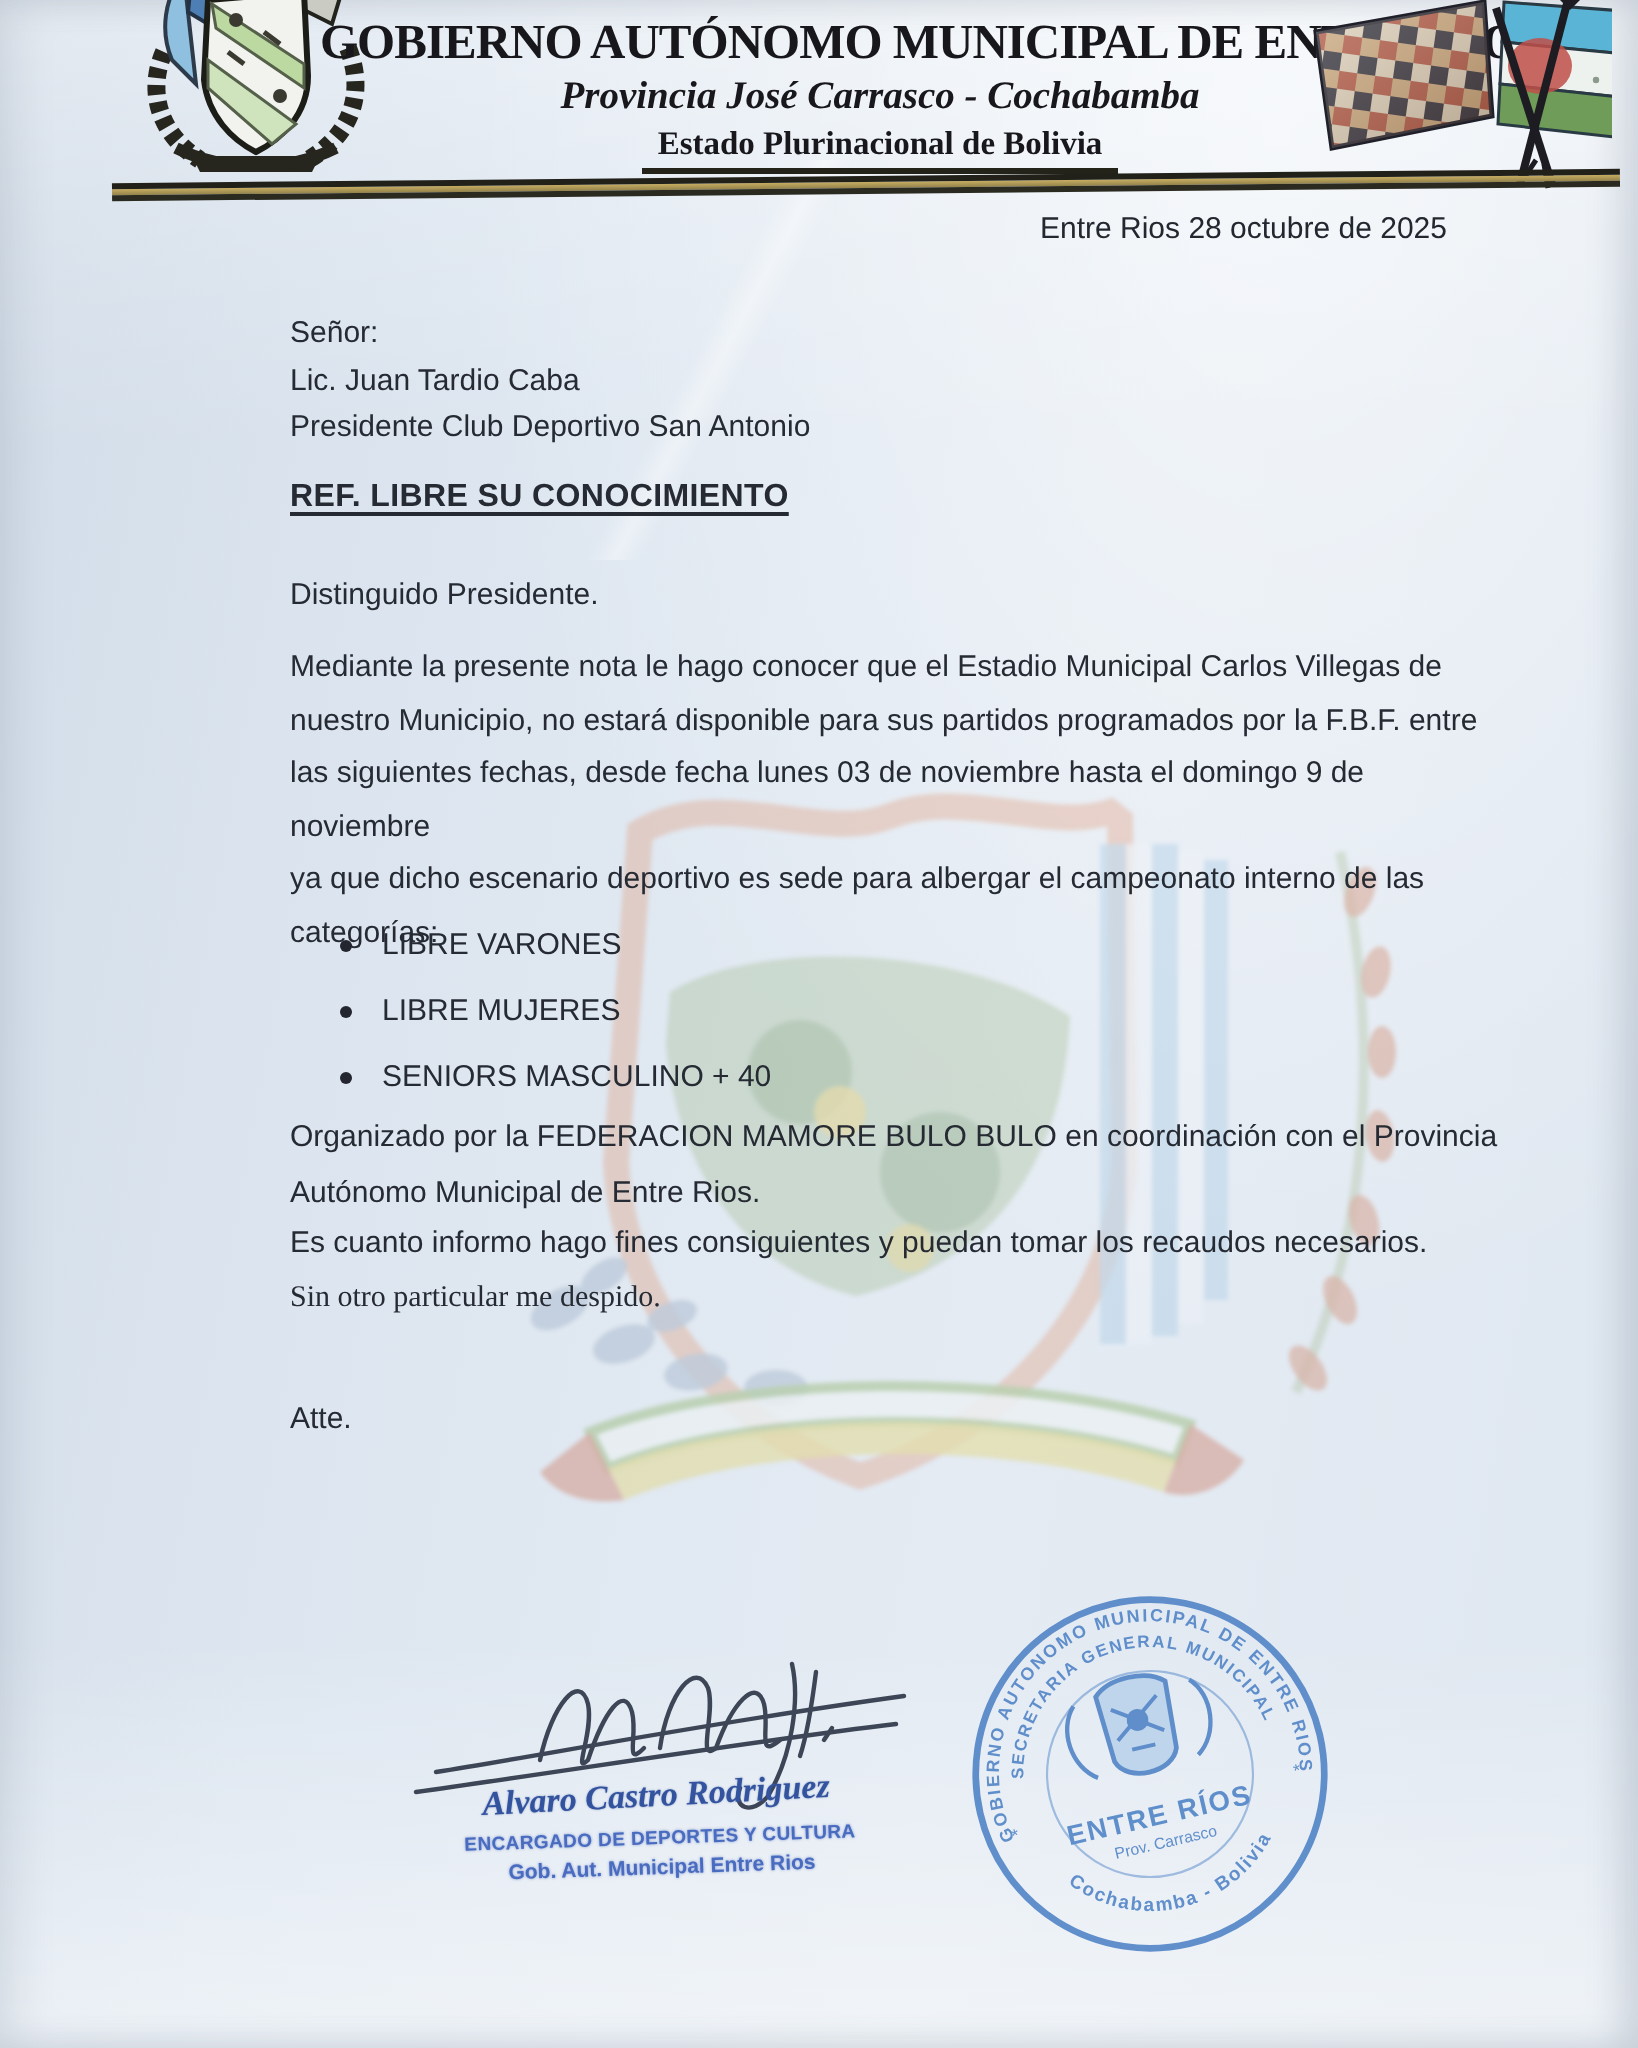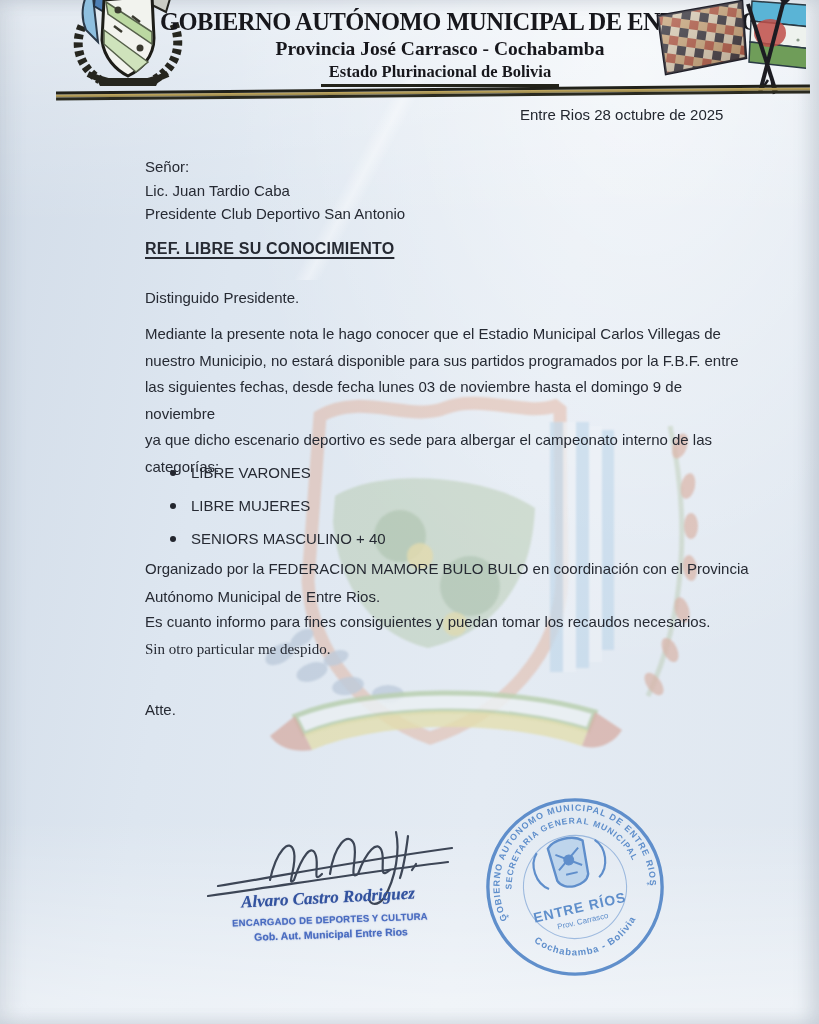--- a/index.html
+++ b/index.html
@@ -13,21 +13,21 @@
     box-shadow: inset -10px 0 16px rgba(110,122,140,.22), inset 10px 0 18px rgba(120,132,150,.14);
     font-family:"Liberation Sans", sans-serif; color:#262a33;
   }
   .crease{position:absolute; left:240px; top:80px; width:240px; height:200px; pointer-events:none;
     background:linear-gradient(118deg, rgba(255,255,255,0) 46%, rgba(255,255,255,.38) 50%, rgba(255,255,255,0) 54%);}
   
   .crest{position:absolute; left:52px; top:-14px; width:150px; height:112px;}
   .header-text{position:absolute; left:160px; top:8px; width:560px; text-align:center;
     font-family:"Liberation Serif", serif; color:#17171c;}
   .h-title{font-size:24.5px; font-weight:bold; letter-spacing:-0.5px; line-height:27px; white-space:nowrap;}
-  .h-sub1{font-size:19.5px; font-weight:bold; margin-top:3px;}
+  .h-sub1{font-size:19.5px; font-weight:bold; margin-top:3px;font-style:italic;}
   .h-sub2{display:inline-block; font-size:16.5px; font-weight:bold; margin-top:2px;
     border-bottom:3px solid #23231a; padding:0 8px 2px 8px;}
   .flags{position:absolute; left:648px; top:-4px; width:158px; height:100px;}
   .rule{position:absolute; left:56px; top:88px; width:754px; height:3px;
     border-top:3.5px solid #21211a; border-bottom:3px solid #2a2a20;
     background:linear-gradient(#c7ad62,#93824a); transform:rotate(-0.55deg);}
   
   .dateline{position:absolute; left:520px; top:106px; font-size:15px; color:#23272f;}
   .recipient{position:absolute; left:145px; top:155px; font-size:15px; line-height:23.5px;}
   .ref{position:absolute; left:145px; top:240px; font-size:16px; font-weight:bold;
@@ -198,21 +198,21 @@
       <span class="bullet-dot"></span>
       <span>SENIORS MASCULINO + 40</span>
     </div>
   </div>
 
   <div class="para2">
     <div>Organizado por la FEDERACION MAMORE BULO BULO en coordinación con el Provincia</div>
     <div>Autónomo Municipal de Entre Rios.</div>
   </div>
 
-  <div class="closing1">Es cuanto informo para fines consiguientes y puedan tomar los recaudos necesarios.</div>
+  <div class="closing1">Es cuanto informo hago fines consiguientes y puedan tomar los recaudos necesarios.</div>
   <div class="closing2">Sin otro particular me despido.</div>
   <div class="signoff">Atte.</div>
 
   <svg class="sig-svg" viewBox="0 0 270 86" fill="none" stroke="#3d4656" stroke-width="2.2" stroke-linecap="round">
     <path d="M18,64 C70,56 150,40 252,26"></path>
     <path d="M8,74 C80,64 180,48 248,40"></path>
     <path d="M70,58 C76,30 90,14 94,30 C97,44 86,66 94,58 C102,34 112,20 116,34 C119,46 112,62 122,52"></path>
     <path d="M130,52 C134,24 148,8 154,22 C158,34 148,60 158,52 C166,30 178,16 182,30 C185,42 178,58 190,48"></path>
     <path d="M196,10 C200,28 196,56 184,76 C176,86 166,82 170,72"></path>
     <path d="M208,14 C206,30 204,44 200,56"></path>

